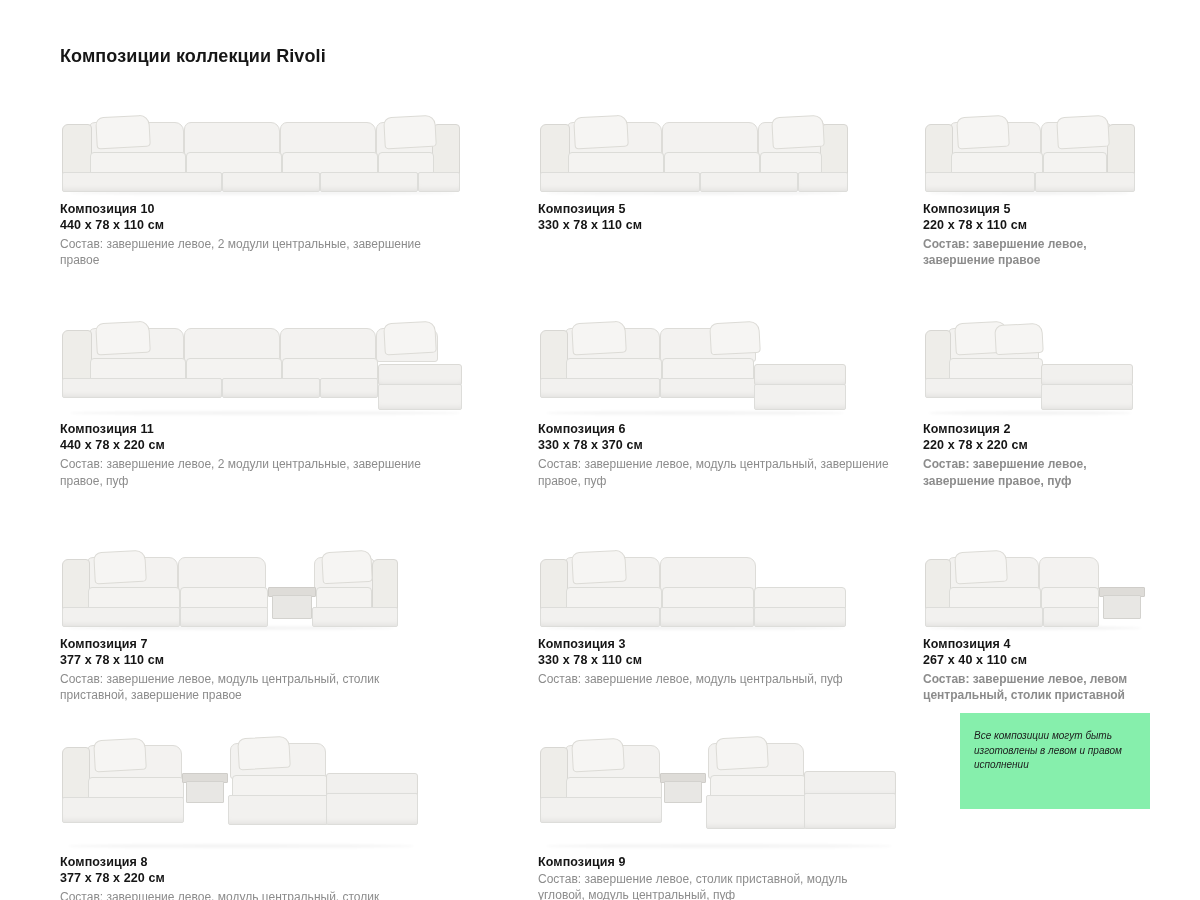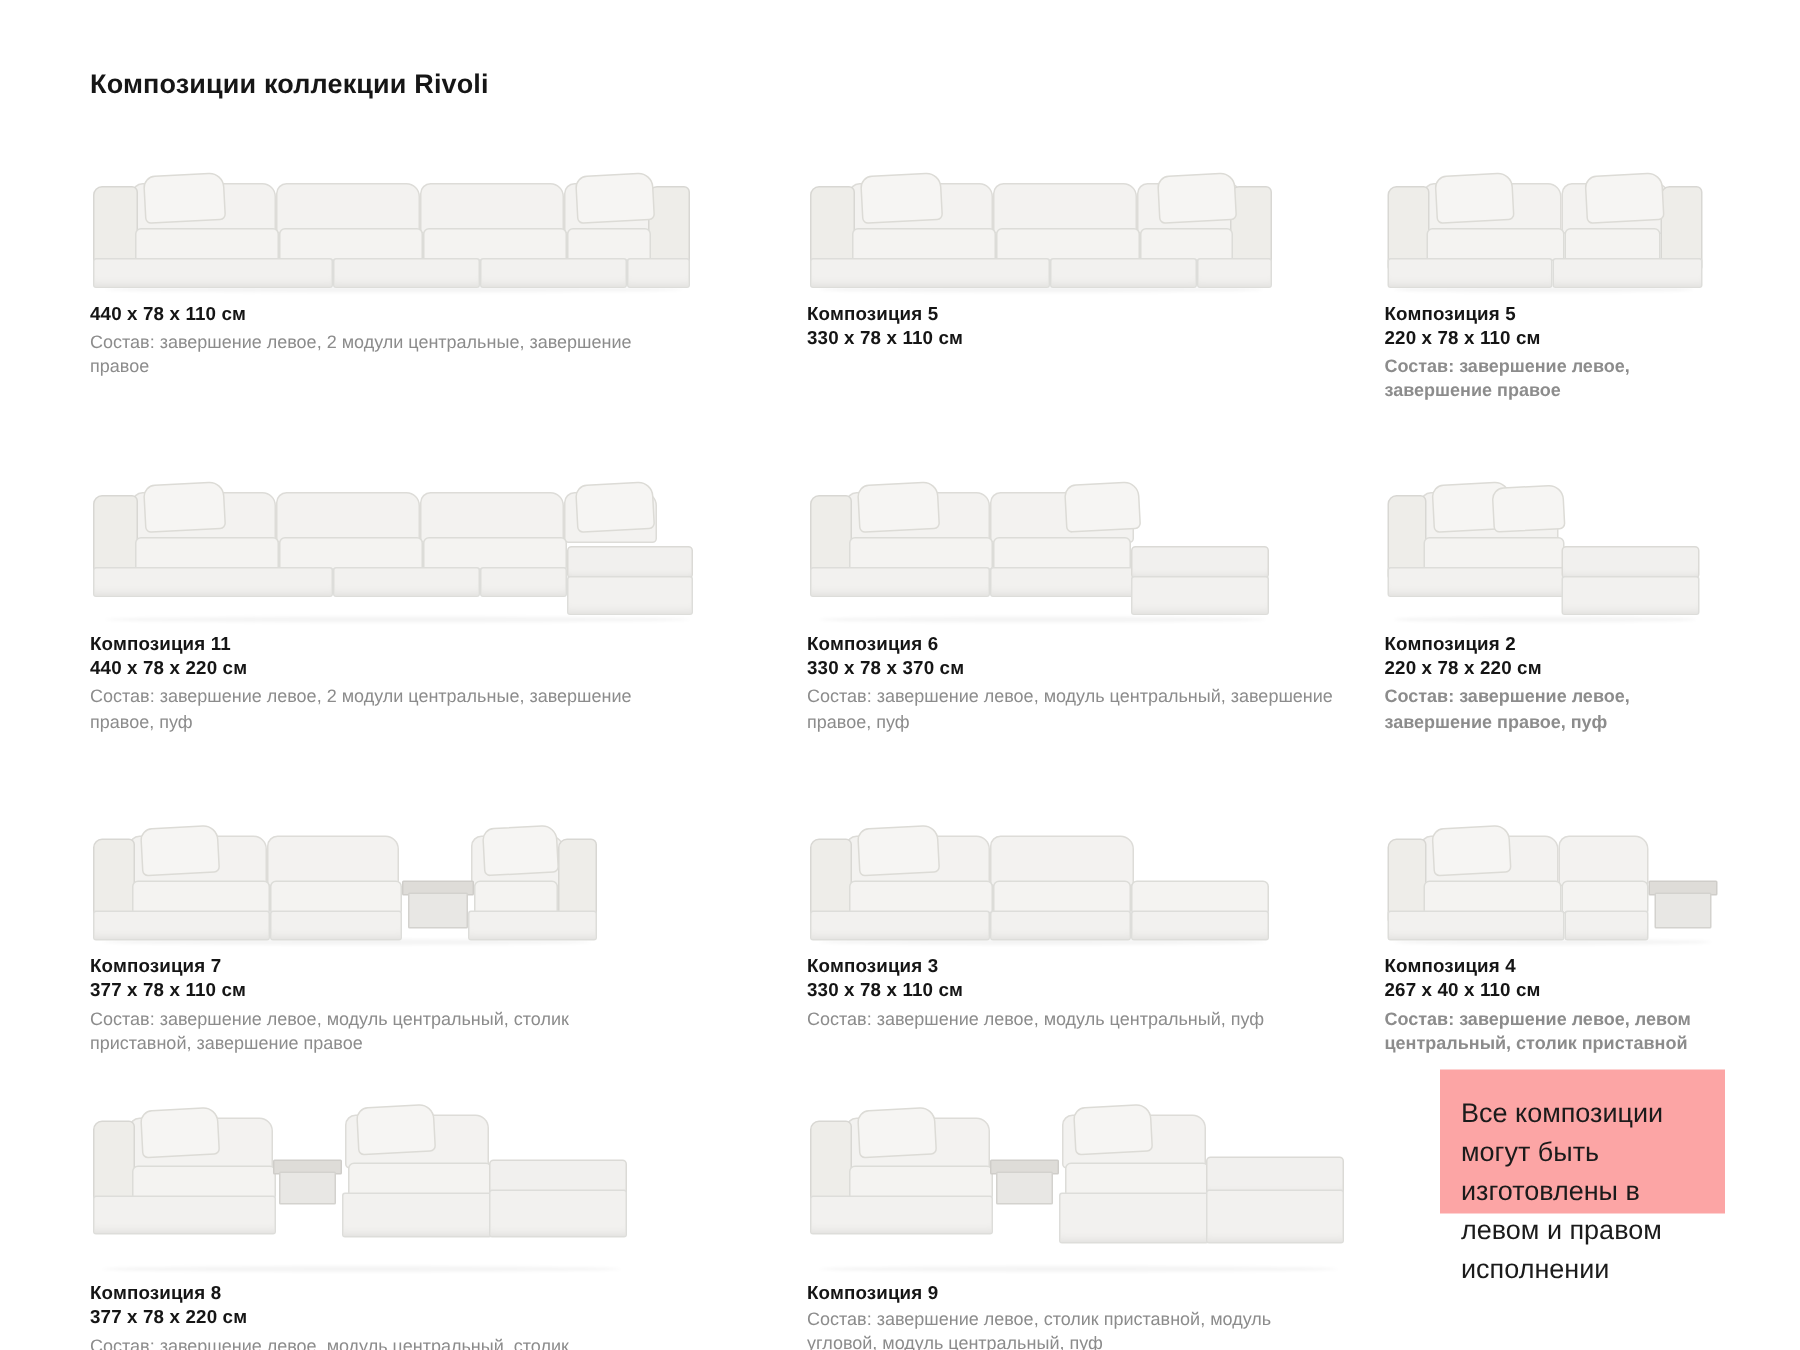--- a/index.html
+++ b/index.html
@@ -76,26 +76,27 @@
   }
   .cell.c3 .label-desc { max-width: 215px; font-weight: bold; }
   .cell.c2 .label-desc { max-width: 355px; }
 
   .note-box {
     position: absolute;
     left: 960px;
     top: 713px;
     width: 190px;
     height: 96px;
-    background: #fca5a5;
+    background: #86efac;
     box-sizing: border-box;
     padding: 16px 14px;
-    font-size: 18px;
+    font-size: 10px;
     line-height: 1.45;
     color: #1b1b1b;
+    font-style: italic;
   }
 
   
   .sofa {
     position: absolute;
     left: 0;
     bottom: 0;
   }
   .mod {
     position: absolute;
@@ -191,20 +192,21 @@
             <div class="mod seat" style="left:126px;top:48px; width:96px; height:22px;"></div>
             <div class="mod seat" style="left:222px;top:48px; width:96px; height:22px;"></div>
             <div class="mod seat" style="left:318px;top:48px; width:56px; height:22px;"></div>
 
             <div class="mod base" style="left:2px;  top:68px; width:160px;height:20px;"></div>
             <div class="mod base" style="left:162px;top:68px; width:98px; height:20px;"></div>
             <div class="mod base" style="left:260px;top:68px; width:98px; height:20px;"></div>
             <div class="mod base" style="left:358px;top:68px; width:42px; height:20px;"></div>
           </div>
         </div>
+        <div class="label-name">Композиция 10</div>
         <div class="label-dims">440 x 78 x 110 см</div>
         <div class="label-desc">Состав: завершение левое, 2 модули центральные, завершение правое</div>
       </div>
 
       <div class="cell c2">
         <div class="fig">
           <div class="sofa" style="width:310px;height:88px;">
             <div class="shadow" style="left:8px;width:296px;"></div>
             <div class="mod back" style="left:28px;  top:18px; width:96px; height:34px;"></div>
             <div class="mod back" style="left:124px; top:18px; width:96px; height:34px;"></div>

